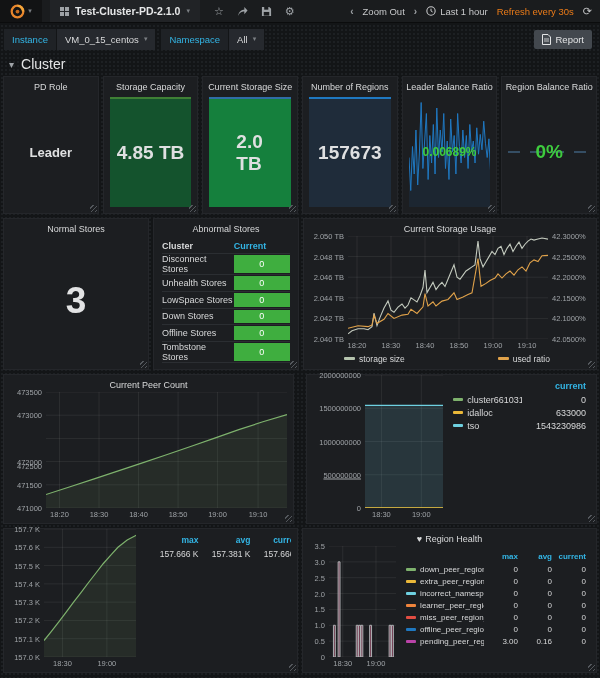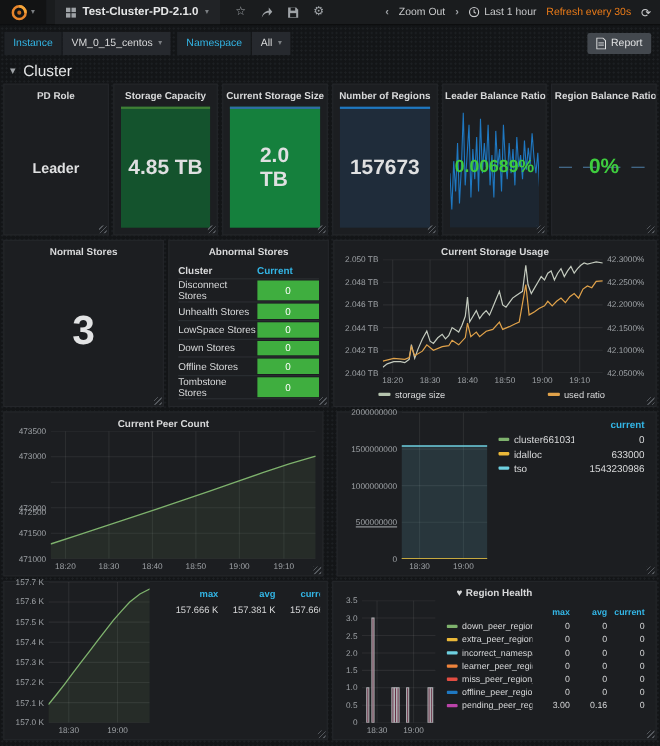--- a/index.html
+++ b/index.html
@@ -36,28 +36,28 @@
   
   .dash { padding:0 3px; }
   .row-header { display:flex; align-items:center; gap:7px; padding:2px 6px 4px; font-size:14px; color:#e4e5e6; cursor:pointer; }
   .row-chevron { color:#9fa3a7; font-size:10px; }
   .grid { display:grid; gap:4px; margin-bottom:4px; }
   .r1 { grid-template-columns:repeat(6,1fr); height:138px; }
   .r2 { grid-template-columns:146px 146px 1fr; height:152px; }
   .r3 { grid-template-columns:1fr 1fr; height:150px;gap:12px; }
   .r4 { grid-template-columns:1fr 1fr; height:145px; }
   .panel { background:#1c1e21; border:1px solid #24262a; position:relative; display:flex; flex-direction:column; min-width:0; min-height:0; }
-  .panel-title { text-align:center; font-size:9px; font-weight:bold; color:#d8d9da; padding:5px 2px 2px; cursor:pointer; white-space:nowrap; overflow:hidden; }
+  .panel-title { text-align:center; font-size:9px; font-weight:normal; color:#d8d9da; padding:5px 2px 2px; cursor:pointer; white-space:nowrap; overflow:hidden; }
   .resize { position:absolute; right:1px; bottom:1px; width:7px; height:7px; background:repeating-linear-gradient(135deg, transparent 0 2px, #53575c 2px 3px); cursor:nwse-resize; }
   
   .stat-body { flex:1; position:relative; margin:3px 6px 6px; display:flex; align-items:center; justify-content:center; overflow:hidden; }
   .stat-value { font-size:19px; font-weight:bold; color:#dfe0e1; position:relative; z-index:2; }
   .v-role { font-size:13px; }
   .v-green { color:#3ecc3e; }
-  .v-ratio { font-size:16px; }
+  .v-ratio { font-size:12px; }
   .v-big { font-size:37px; color:#e2e3e4; }
   .sparksvg { position:absolute; left:0; right:0; bottom:0; top:0; width:100%; height:100%; z-index:1; }
   
   .tbl { flex:1; margin:2px 8px 6px; font-size:9px; display:flex; flex-direction:column; }
   .tbl-head { display:flex; color:#33b5e5; font-weight:bold; padding:3px 0 2px; border-bottom:1px solid #2b2e32; }
   .tbl-row { flex:1; display:flex; align-items:stretch; border-bottom:1px solid #2b2e32; }
   .tbl-metric { flex:1; display:flex; align-items:center; color:#d8d9da; }
   .tbl-valcell { width:44%; margin:1px 0; display:flex; align-items:center; justify-content:center; color:#fff; }
   .tbl-head .tbl-valhead { width:44%; }
   

